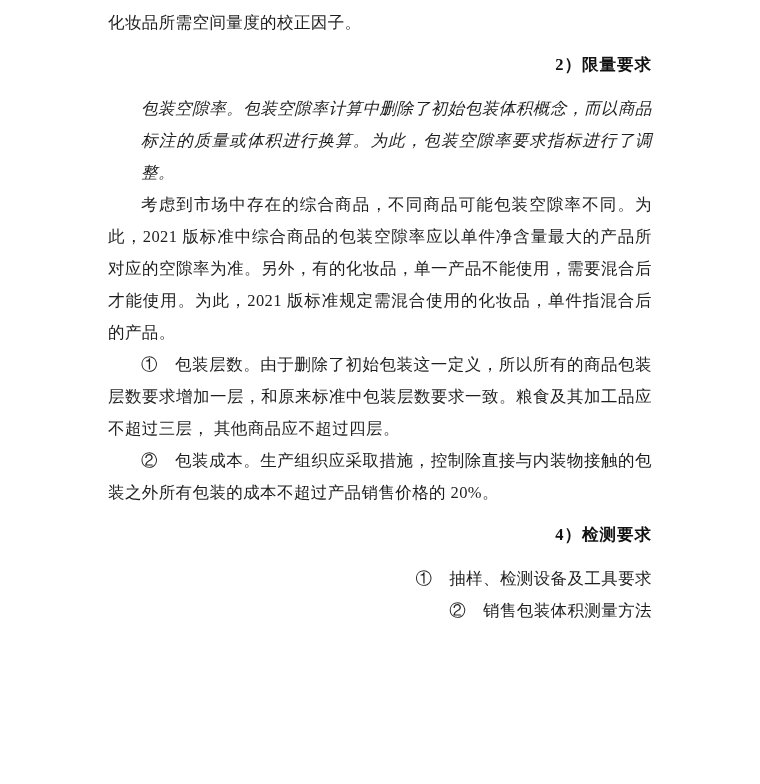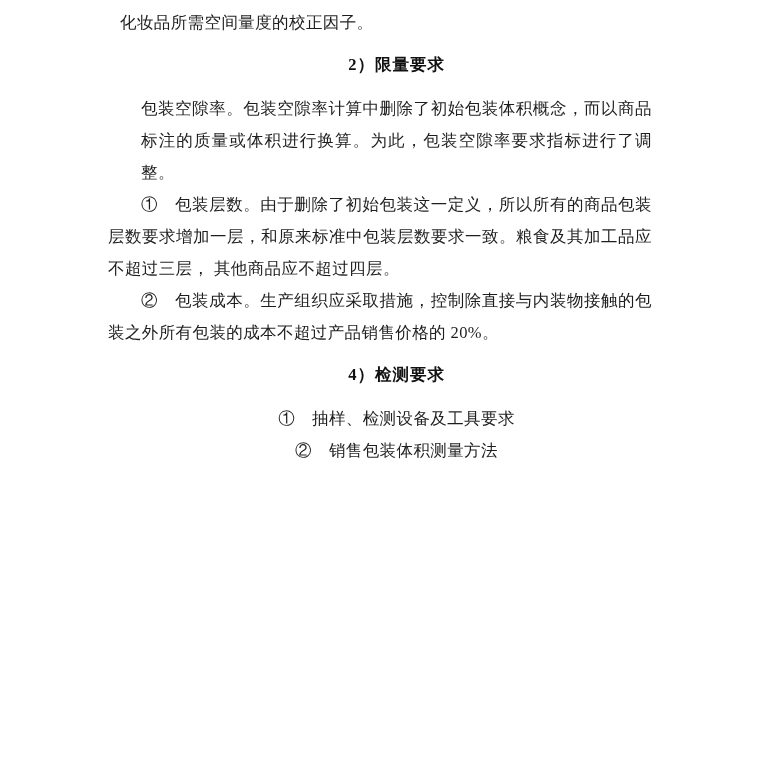--- a/index.html
+++ b/index.html
@@ -24,59 +24,60 @@
   .blk {
     margin: 0;
     line-height: 32px;
     text-align: justify;
     letter-spacing: 0.4px;
     word-break: break-all;
   }
   
   .continuation {
     text-indent: 0;
-    margin-left: 12px;
   }
   
   .heading {
     font-weight: bold;
     color: #111111;
     text-indent: 2em;
-    text-align: center;
+    text-align: right;
     margin-top: 10px;
     margin-bottom: 12px;
     letter-spacing: 1px;
   }
   
   .block-indent {
     margin-left: 2em;
     text-indent: 0;
+    font-style: italic;
   }
   
   .para {
     text-indent: 2em;
   }
   
   .item {
     text-indent: 2em;
-    text-align: center;
+    text-align: right;
   }
 </style>
 </head>
 <body>
 
 <div class="page">
   <div class="content">
 
     <p class="blk continuation">化妆品所需空间量度的校正因子。</p>
 
     <p class="blk heading">2）限量要求</p>
 
     <p class="blk block-indent">包装空隙率。包装空隙率计算中删除了初始包装体积概念，而以商品标注的质量或体积进行换算。为此，包装空隙率要求指标进行了调整。</p>
 
+    <p class="blk para">考虑到市场中存在的综合商品，不同商品可能包装空隙率不同。为此，2021 版标准中综合商品的包装空隙率应以单件净含量最大的产品所对应的空隙率为准。另外，有的化妆品，单一产品不能使用，需要混合后才能使用。为此，2021 版标准规定需混合使用的化妆品，单件指混合后的产品。</p>
 
     <p class="blk para">①　包装层数。由于删除了初始包装这一定义，所以所有的商品包装层数要求增加一层，和原来标准中包装层数要求一致。粮食及其加工品应不超过三层， 其他商品应不超过四层。</p>
 
     <p class="blk para">②　包装成本。生产组织应采取措施，控制除直接与内装物接触的包装之外所有包装的成本不超过产品销售价格的 20%。</p>
 
     <p class="blk heading">4）检测要求</p>
 
     <p class="blk item">①　抽样、检测设备及工具要求</p>
 
 

